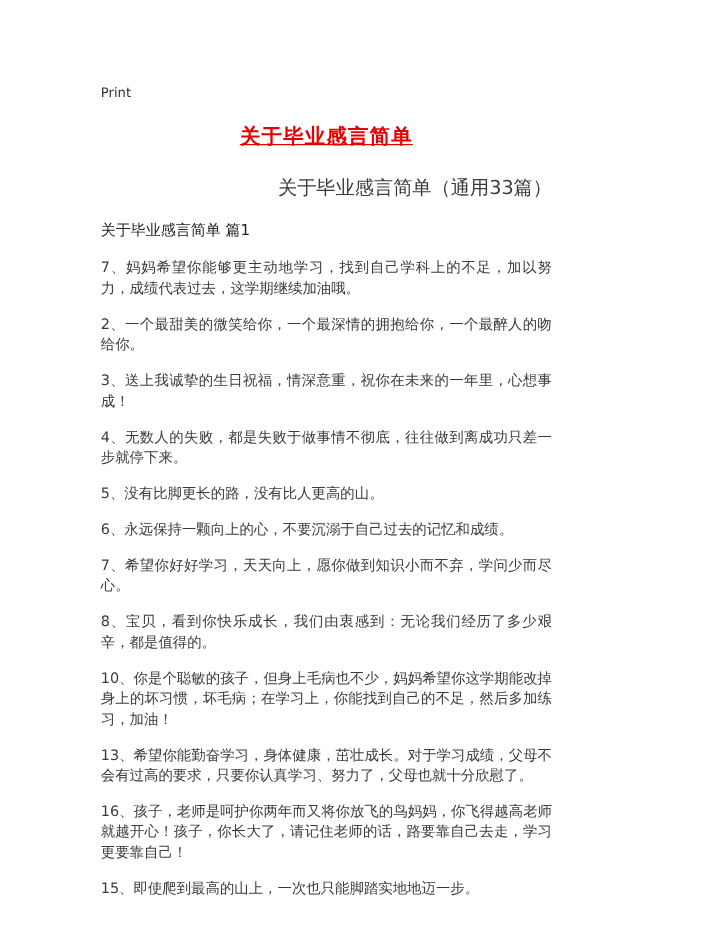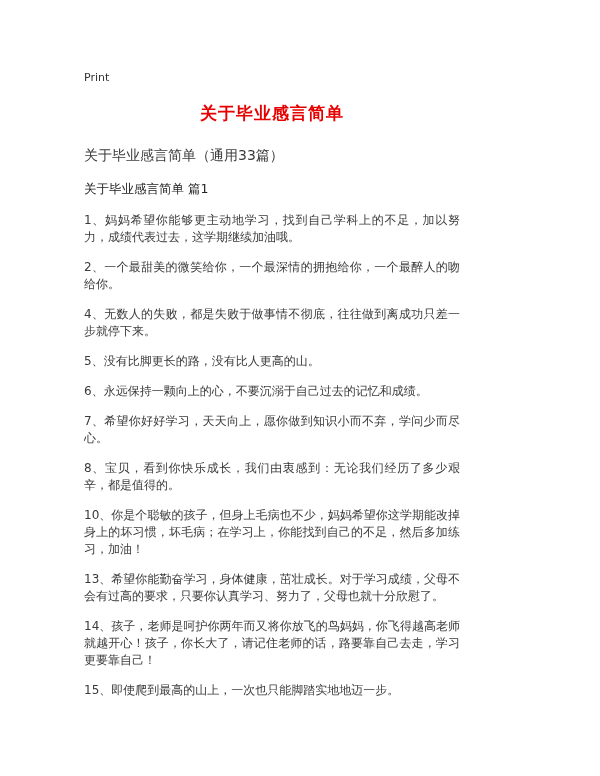--- a/index.html
+++ b/index.html
@@ -24,25 +24,27 @@
     cursor: pointer;
     display: inline-block;
   }
   .doc-title {
     font-size: 17px;
     font-weight: bold;
     color: #e60000;
     text-align: center;
     margin: 0 0 22px 0;
     letter-spacing: 1px;
+    text-decoration: underline;
   }
   .doc-subtitle {
-    font-size: 14px;
+    font-size: 16px;
     color: #3a3a3a;
     margin: 0 0 16px 0;
+    text-align: right;
   }
   .section-heading {
     font-size: 12.5px;
     font-weight: normal;
     color: #222222;
     margin: 0 0 14px 0;
   }
   .paragraphs p {
     font-size: 12px;
     line-height: 17px;
@@ -57,25 +59,26 @@
 <div class="page">
   <div class="print-link">Print</div>
 
   <h1 class="doc-title">关于毕业感言简单</h1>
 
   <div class="doc-subtitle">关于毕业感言简单（通用33篇）</div>
 
   <div class="section-heading">关于毕业感言简单 篇1</div>
 
   <div class="paragraphs">
-      <p>1、妈妈希望你能够更主动地学习，找到自己学科上的不足，加以努力，成绩代表过去，这学期继续加油哦。</p>
+      <p>7、妈妈希望你能够更主动地学习，找到自己学科上的不足，加以努力，成绩代表过去，这学期继续加油哦。</p>
       <p>2、一个最甜美的微笑给你，一个最深情的拥抱给你，一个最醉人的吻给你。</p>
+      <p>3、送上我诚挚的生日祝福，情深意重，祝你在未来的一年里，心想事成！</p>
       <p>4、无数人的失败，都是失败于做事情不彻底，往往做到离成功只差一步就停下来。</p>
       <p>5、没有比脚更长的路，没有比人更高的山。</p>
       <p>6、永远保持一颗向上的心，不要沉溺于自己过去的记忆和成绩。</p>
       <p>7、希望你好好学习，天天向上，愿你做到知识小而不弃，学问少而尽心。</p>
       <p>8、宝贝，看到你快乐成长，我们由衷感到：无论我们经历了多少艰辛，都是值得的。</p>
       <p>10、你是个聪敏的孩子，但身上毛病也不少，妈妈希望你这学期能改掉身上的坏习惯，坏毛病；在学习上，你能找到自己的不足，然后多加练习，加油！</p>
       <p>13、希望你能勤奋学习，身体健康，茁壮成长。对于学习成绩，父母不会有过高的要求，只要你认真学习、努力了，父母也就十分欣慰了。</p>
-      <p>14、孩子，老师是呵护你两年而又将你放飞的鸟妈妈，你飞得越高老师就越开心！孩子，你长大了，请记住老师的话，路要靠自己去走，学习更要靠自己！</p>
+      <p>16、孩子，老师是呵护你两年而又将你放飞的鸟妈妈，你飞得越高老师就越开心！孩子，你长大了，请记住老师的话，路要靠自己去走，学习更要靠自己！</p>
       <p>15、即使爬到最高的山上，一次也只能脚踏实地地迈一步。</p>
     </div>
 </div>
 
 </body></html>

